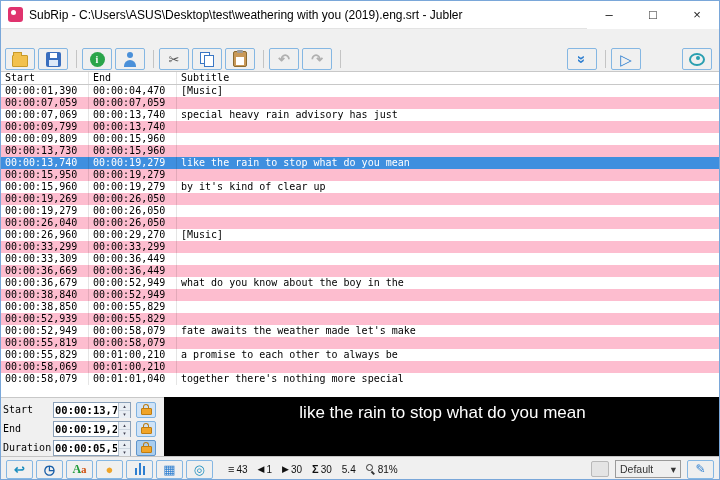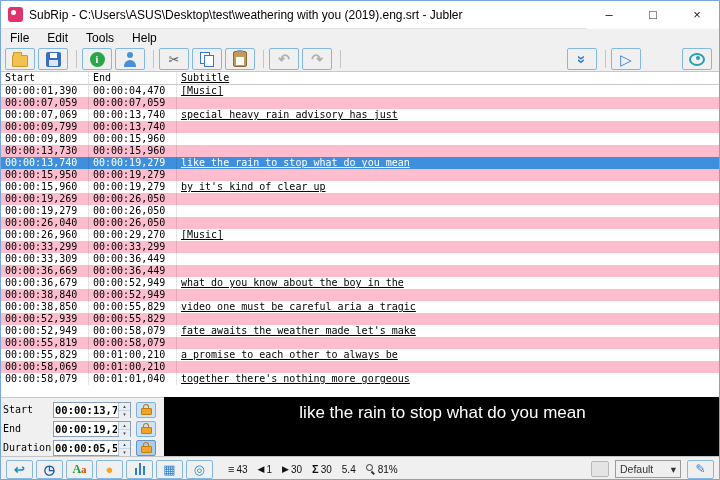--- a/index.html
+++ b/index.html
@@ -72,21 +72,21 @@
            font:10px "DejaVu Sans Mono",monospace;box-sizing:border-box;}
   .tbody{position:absolute;top:84px;left:0;width:100%;height:312px;overflow:hidden;background:#fff;}
   .trow{display:flex;height:12px;line-height:12px;font:10px "DejaVu Sans Mono",monospace;color:#000;}
   .row-normal{background:#ffffff;}
   .row-overlap{background:var(--overlap-pink,#fdbdcf);}
   .row-selected{background:var(--selection-blue,#3f8fdf);color:#fff;}
   .tc{padding-left:4px;box-sizing:border-box;overflow:hidden;white-space:nowrap;
       border-right:1px solid rgba(0,0,0,0.10);}
   .c1{width:88px;flex:0 0 auto;}
   .c2{width:88px;flex:0 0 auto;}
-  .c3{flex:1;border-right:none;text-decoration:underline;}
+  .c3{flex:1;border-right:none;}
   .theader .tc{line-height:12px;}
   
   .editpanel{position:absolute;top:396px;left:0;width:163px;height:59px;background:#f0f0f0;
              border-top:1px solid #c8c8c8;box-sizing:border-box;}
   .edit-row{position:absolute;left:2px;height:17px;display:flex;align-items:center;}
   .er1{top:3px;} .er2{top:22px;} .er3{top:41px;}
   .edit-label{width:50px;font:10px "DejaVu Sans Mono",monospace;color:#000;flex:0 0 auto;}
   .spin-field{display:flex;width:78px;height:16px;background:#fff;border:1px solid #8aa0b8;
               box-sizing:border-box;flex:0 0 auto;}
   .spin-field input{border:none;outline:none;flex:1;min-width:0;padding:0 1px;
@@ -160,26 +160,20 @@
       </button>
       <button class="win-btn">
         <span class="glyph">□</span>
       </button>
       <button class="win-btn">
         <span class="glyph">×</span>
       </button>
     </div>
   </div>
 
-  <div class="menubar">
-    <div class="menu-item">File</div>
-    <div class="menu-item">Edit</div>
-    <div class="menu-item">Tools</div>
-    <div class="menu-item">Help</div>
-  </div>
 
   <div class="toolbar">
     <button class="tb-btn">
       <span class="icon-folder"></span>
     </button>
     <button class="tb-btn">
       <span class="icon-floppy"></span>
     </button>
     <div class="tb-sep"></div>
     <button class="tb-btn">
@@ -310,21 +304,20 @@
       <div class="tc c3">what do you know about the boy in the</div>
     </div>
       <div class="trow row-overlap">
       <div class="tc c1">00:00:38,840</div>
       <div class="tc c2">00:00:52,949</div>
       <div class="tc c3"></div>
     </div>
       <div class="trow row-normal">
       <div class="tc c1">00:00:38,850</div>
       <div class="tc c2">00:00:55,829</div>
-      <div class="tc c3">video one must be careful aria a tragic</div>
     </div>
       <div class="trow row-overlap">
       <div class="tc c1">00:00:52,939</div>
       <div class="tc c2">00:00:55,829</div>
       <div class="tc c3"></div>
     </div>
       <div class="trow row-normal">
       <div class="tc c1">00:00:52,949</div>
       <div class="tc c2">00:00:58,079</div>
       <div class="tc c3">fate awaits the weather made let's make</div>
@@ -340,21 +333,21 @@
       <div class="tc c3">a promise to each other to always be</div>
     </div>
       <div class="trow row-overlap">
       <div class="tc c1">00:00:58,069</div>
       <div class="tc c2">00:01:00,210</div>
       <div class="tc c3"></div>
     </div>
       <div class="trow row-normal">
       <div class="tc c1">00:00:58,079</div>
       <div class="tc c2">00:01:01,040</div>
-      <div class="tc c3">together there's nothing more gorgeous</div>
+      <div class="tc c3">together there's nothing more special</div>
     </div>
     </div>
 
   <div class="editpanel">
     <div class="edit-row er1">
       <span class="edit-label">Start</span>
       <div class="spin-field">
         <input type="text" value="00:00:13,740" style="">
         <div class="spin-btns">
           <div class="spin-up">▴</div>

